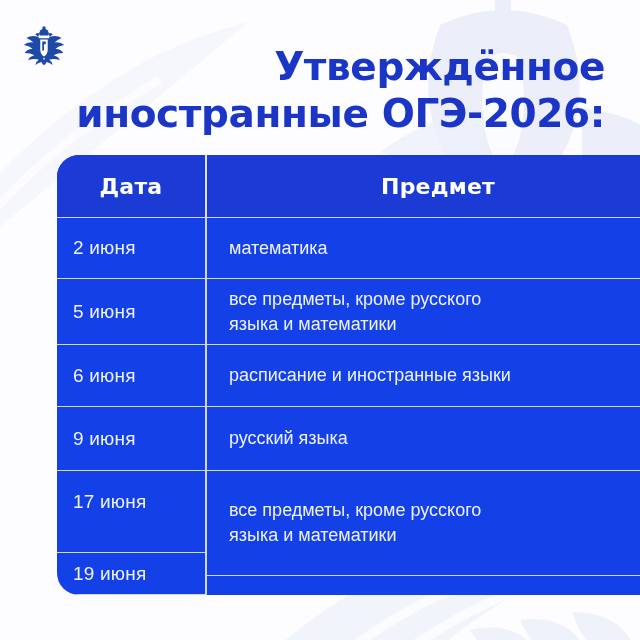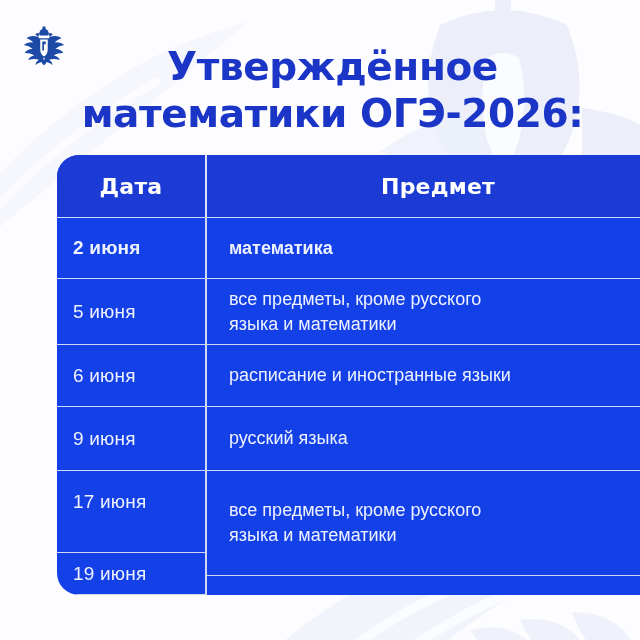--- a/index.html
+++ b/index.html
@@ -41,21 +41,21 @@
     z-index: 3;
   }
 
   
   .title {
     position: absolute;
     left: 60px;
     top: 44px;
     width: 545px;
     z-index: 2;
-    text-align: center;
+    text-align: right;
     color: #1b35c6;
     font-family: "DejaVu Sans", "Liberation Sans", sans-serif;
     font-weight: 700;
     font-size: 39px;
     line-height: 45px;
     letter-spacing: -0.4px;
   }
   .title-line { display: block; white-space: nowrap; }
   .title-line-2 { margin-top: 2px; }
 
@@ -146,21 +146,21 @@
     letter-spacing: .2px;
   }
   .subject-cell {
     padding-left: 24px;
     padding-right: 14px;
     font-size: 18px;
     line-height: 25px;
   }
 
   
-  .h-61 { height: 61px;  flex: 0 0 61px; font-weight: bold; }
+  .h-61 { height: 61px;  flex: 0 0 61px; }
   .h-66 { height: 66px;  flex: 0 0 66px; }
   .h-62 { height: 62px;  flex: 0 0 62px; }
   .h-64 { height: 64px;  flex: 0 0 64px; }
   .h-63 { height: 63px;  flex: 0 0 63px; }
   .h-42 { height: 42px;  flex: 0 0 42px; margin-top: 19px; }
   .h-105{ height: 105px; flex: 0 0 105px; }
   .h-20 { height: 20px;  flex: 0 0 20px; }
 
   .subject-cell.merged { align-items: center; }
 </style>
@@ -212,21 +212,21 @@
 
     <path d="M40 34 h20 v24 q0 12 -10 18 q-10 -6 -10 -18z" fill="#ffffff" stroke="#1c4aa6" stroke-width="3"></path>
     <path d="M46 40 h8 v6 h-4 v14 h-4z"></path>
 
     <path d="M42 78 q8 8 16 0 q-2 12 -8 16 q-6 -4 -8 -16z"></path>
   </g>
 </svg>
 
 <h1 class="title">
   <span class="title-line title-line-1">Утверждённое</span>
-  <span class="title-line title-line-2">математики ОГЭ-2026:</span>
+  <span class="title-line title-line-2">иностранные ОГЭ-2026:</span>
 </h1>
 
 <div class="schedule-table">
 
   <div class="table-header">
     <div class="cell" style="width:148px;flex:0 0 148px;">Дата</div>
     <div class="cell" style="flex:1 1 auto;">Предмет</div>
     <div class="header-divider"></div>
   </div>
 

